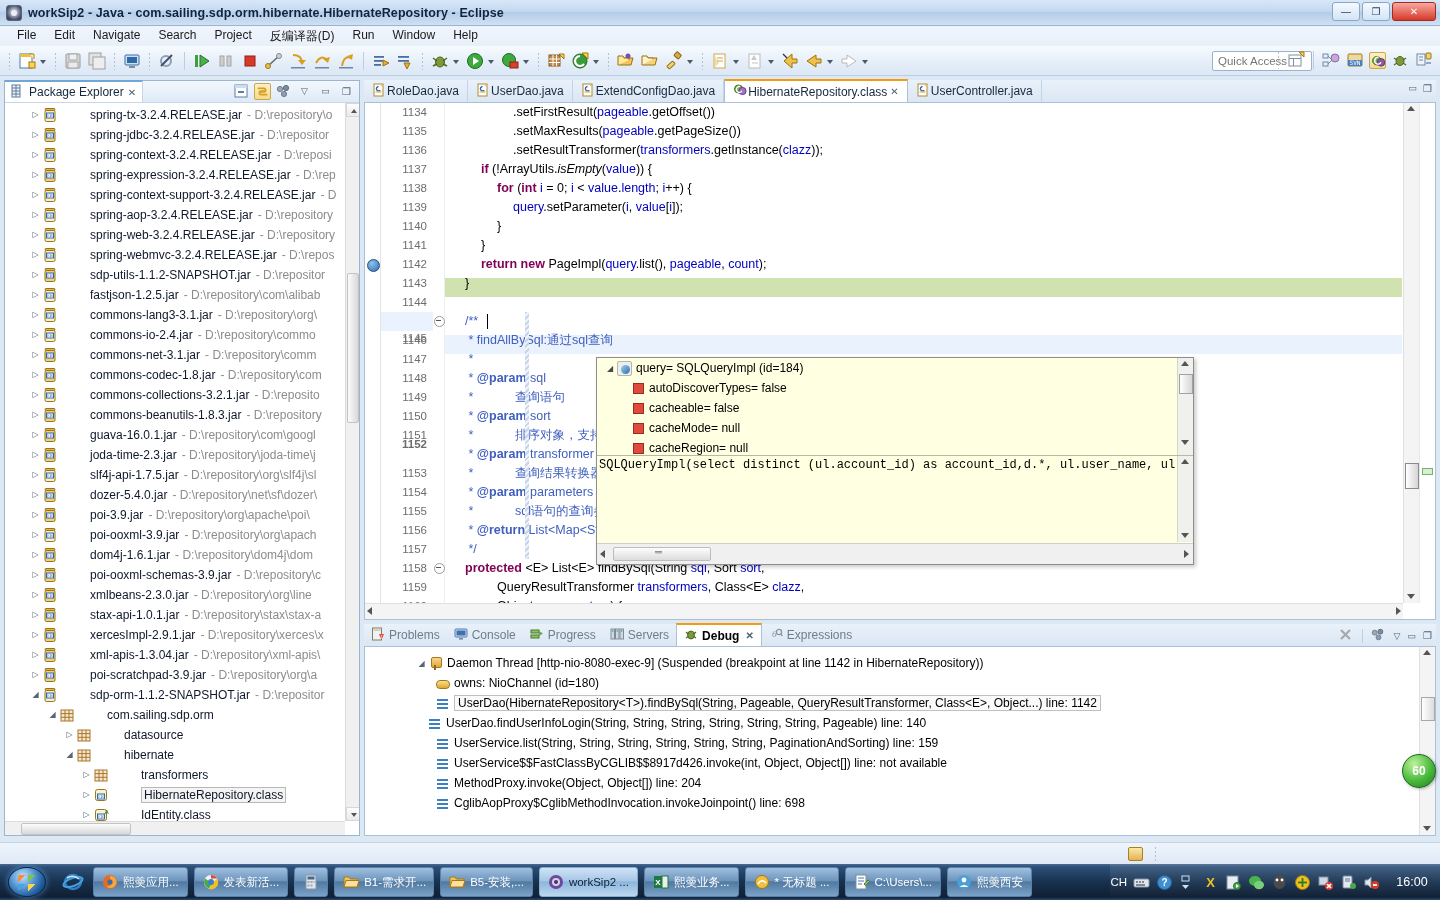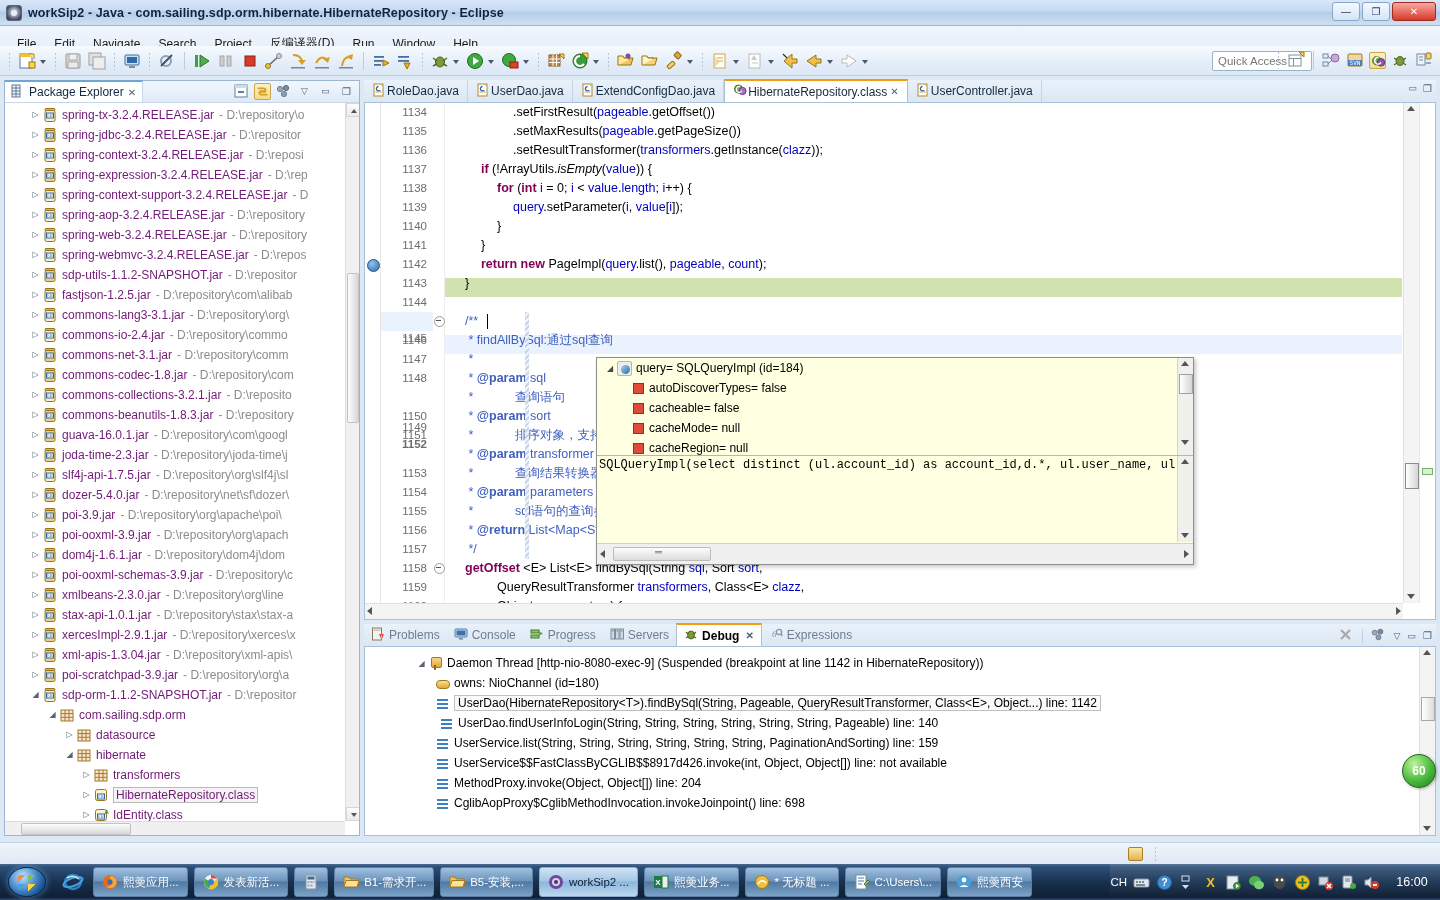--- a/index.html
+++ b/index.html
@@ -31,21 +31,21 @@
     width:28px;height:19px;border:1px solid #8ba7c6;border-radius:3px;
     background:linear-gradient(to bottom,#f4f9ff,#d4e4f5);
     display:flex;align-items:center;justify-content:center;color:#2b415e;font-size:10px;
   }
   .winbtn.close{ background:linear-gradient(to bottom,#f9a8a0,#d63a2a); border-color:#a02a1e; color:#fff; width:44px;}
 
   
   .menubar {
     position:absolute; left:0; top:26px; width:1440px; height:36px;
     background:linear-gradient(to bottom,#eff5fd,#e2ecf8);
-    display:flex; align-items:center; padding-left:8px; gap:0px;
+    display:flex; align-items:flex-start; padding-left:8px; gap:0px;
     border-bottom:1px solid #cdddee;
   }
   .menubar .mi { padding:2px 9px; font-size:12px; color:#1a1a1a; }
 
   
   .toolbar {
     position:absolute; left:0; top:46px; width:1440px; height:30px;
     background:linear-gradient(to bottom,#f7fbff,#e4edf8 60%,#dce8f5);
     border-bottom:1px solid #b9cee4;
     display:flex; align-items:center; padding-left:4px;
@@ -76,21 +76,21 @@
     background:#fff; border-top:2px solid #6fa6d8; font-size:12px; color:#14283f;
     border-right:1px solid #c6d7e8;}
   .pkg-tools { position:absolute; right:4px; top:2px; display:flex; align-items:center; gap:4px;}
   .vtool { width:17px;height:17px; display:inline-block; position:relative;}
   .vtool.sel { background:linear-gradient(to bottom,#fdf0c8,#f6d98c); border:1px solid #c9a84b; border-radius:2px;}
   .pkg-body { position:absolute; left:0; top:22px; right:0; bottom:0; overflow:hidden; background:#fff;}
   .tree { position:absolute; left:0; top:0; right:14px; bottom:14px; overflow:hidden; padding-top:2px;}
   .row { height:20px; display:flex; align-items:center; white-space:nowrap; font-size:12px; color:#000;}
   .row .tw { width:13px; flex:0 0 13px; text-align:center; color:#5a6472; font-size:8px; line-height:20px;}
   .row .jar { width:16px;height:16px;flex:0 0 16px;margin-right:4px;position:relative;}
-  .row .nm { color:#701a75; }
+  .row .nm { color:#0f172a;margin-left:28px; }
   .row .pth { color:#8c8c8c; margin-left:5px;}
   .row.sel-box .nm { border:1px solid #b8b8b8; background:#f4f4f4; padding:0 2px;}
 
   .vscroll { position:absolute; right:0; top:0; width:14px; bottom:14px; background:#f0f0f0; border-left:1px solid #dcdcdc;}
   .vscroll .up,.vscroll .dn{ position:absolute;left:0;width:14px;height:14px;background:linear-gradient(to bottom,#fdfdfd,#eaeaea);border:1px solid #d6d6d6;}
   .vscroll .up{top:0;} .vscroll .dn{bottom:0;}
   .vscroll .up:after{content:"";position:absolute;left:4px;top:5px;border-left:3px solid transparent;border-right:3px solid transparent;border-bottom:4px solid #555;}
   .vscroll .dn:after{content:"";position:absolute;left:4px;top:5px;border-left:3px solid transparent;border-right:3px solid transparent;border-top:4px solid #555;}
   .vscroll .thumb{ position:absolute;left:1px;width:12px;background:linear-gradient(to right,#fcfcfc,#d8d8d8);border:1px solid #c2c2c2;border-radius:2px;}
   .hscroll { position:absolute; left:0; bottom:0; right:14px; height:14px; background:#f0f0f0; border-top:1px solid #dcdcdc;}
@@ -1027,21 +1027,21 @@
             <div class="ln" style="top: 114px;">1140</div>
             <div class="ln" style="top: 133px;">1141</div>
             <div class="ln" style="top: 152px;">1142</div>
             <div class="ln" style="top: 171px;">1143</div>
             <div class="ln" style="top: 190px;">1144</div>
             <div class="cur-line-gutter" style="top: 209px;"></div>
             <div class="ln" style="top: 226px;">1145</div>
             <div class="ln" style="top: 228px;">1146</div>
             <div class="ln" style="top: 247px;">1147</div>
             <div class="ln" style="top: 266px;">1148</div>
-            <div class="ln" style="top: 285px; margin-top: 30px;">1149</div>
+            <div class="ln" style="top: 285px;">1149</div>
             <div class="ln" style="top: 304px;">1150</div>
             <div class="ln" style="top: 323px;">1151</div>
             <div class="ln" style="top: 332px; font-weight: bold;">1152</div>
             <div class="ln" style="top: 361px;">1153</div>
             <div class="ln" style="top: 380px;">1154</div>
             <div class="ln" style="top: 399px;">1155</div>
             <div class="ln" style="top: 418px;">1156</div>
             <div class="ln" style="top: 437px;">1157</div>
             <div class="ln" style="top: 456px;">1158</div>
             <div class="ln" style="top: 475px;">1159</div>
@@ -1071,21 +1071,21 @@
             <div class="cl" style="top: 266px; padding-left: 20px;"><span class="cmt"> * <span class="cmtb">@param</span> sql</span></div>
             <div class="cl" style="top: 285px; padding-left: 20px;"><span class="cmt"> *            查询语句</span></div>
             <div class="cl" style="top: 304px; padding-left: 20px;"><span class="cmt"> * <span class="cmtb">@param</span> sort</span></div>
             <div class="cl" style="top: 323px; padding-left: 20px;"><span class="cmt"> *            排序对象，支持多</span></div>
             <div class="cl" style="top: 342px; padding-left: 20px;"><span class="cmt"> * <span class="cmtb">@param</span> transformer</span></div>
             <div class="cl" style="top: 361px; padding-left: 20px;"><span class="cmt"> *            查询结果转换器</span></div>
             <div class="cl" style="top: 380px; padding-left: 20px;"><span class="cmt"> * <span class="cmtb">@param</span> parameters</span></div>
             <div class="cl" style="top: 399px; padding-left: 20px;"><span class="cmt"> *            sql语句的查询参数</span></div>
             <div class="cl" style="top: 418px; padding-left: 20px;"><span class="cmt"> * <span class="cmtb">@return</span> List&lt;Map&lt;String,Object&gt;&gt;</span></div>
             <div class="cl" style="top: 437px; padding-left: 20px;"><span class="cmt"> */</span></div>
-            <div class="cl" style="top: 456px; padding-left: 20px;"><span class="kw">getOffset</span> &lt;E&gt; List&lt;E&gt; findBySql(String <span class="fld">sql</span>, Sort <span class="fld">sort</span>,</div>
+            <div class="cl" style="top: 456px; padding-left: 20px;"><span class="kw">protected</span> &lt;E&gt; List&lt;E&gt; findBySql(String <span class="fld">sql</span>, Sort <span class="fld">sort</span>,</div>
             <div class="cl" style="top: 475px; padding-left: 52px;">QueryResultTransformer <span class="fld">transformers</span>, Class&lt;E&gt; <span class="fld">clazz</span>,</div>
             <div class="cl" style="top: 494px; padding-left: 52px;">Object... <span class="fld">parameters</span>) {</div>
             <div class="ed-cmtbar" style="top: 209px; height: 247px; background: repeating-linear-gradient(135deg, rgb(201, 214, 234) 0px, rgb(201, 214, 234) 2px, rgb(238, 243, 250) 2px, rgb(238, 243, 250) 4px);"></div>
             <div style="position: absolute; left: 42px; top: 211px; width: 1px; height: 15px; background: rgb(0, 0, 0);"></div>
           </div>
         <div class="ed-vscroll">
           <div style="position:absolute;left:3px;top:3px;width:0;height:0;border-left:4px solid transparent;border-right:4px solid transparent;border-bottom:5px solid #555;"></div>
           <div style="position:absolute;left:1px;top:360px;width:14px;height:26px;background:linear-gradient(to right,#fff,#d4d4d4);border:1px solid #8a8a8a;"></div>
           <div style="position:absolute;left:3px;bottom:4px;width:0;height:0;border-left:4px solid transparent;border-right:4px solid transparent;border-top:5px solid #555;"></div>
         </div>
@@ -1226,21 +1226,21 @@
               <span class="lbl">Daemon Thread [http-nio-8080-exec-9] (Suspended (breakpoint at line 1142 in HibernateRepository))</span>
             </div>
             <div class="dbg-row" style="padding-left: 70px;">
               <span class="ic-owns"></span>
               <span class="lbl">owns: NioChannel  (id=180)</span>
             </div>
             <div class="dbg-row sel" style="padding-left: 70px;">
               <span class="ic-frame"></span>
               <span class="lbl">UserDao(HibernateRepository&lt;T&gt;).findBySql(String, Pageable, QueryResultTransformer, Class&lt;E&gt;, Object...) line: 1142</span>
             </div>
-            <div class="dbg-row" style="padding-left: 62px; margin-left: 12px;">
+            <div class="dbg-row" style="padding-left: 62px;">
               <span class="ic-frame"></span>
               <span class="lbl">UserDao.findUserInfoLogin(String, String, String, String, String, String, Pageable) line: 140</span>
             </div>
             <div class="dbg-row" style="padding-left: 70px;">
               <span class="ic-frame"></span>
               <span class="lbl">UserService.list(String, String, String, String, String, String, PaginationAndSorting) line: 159</span>
             </div>
             <div class="dbg-row" style="padding-left: 70px;">
               <span class="ic-frame"></span>
               <span class="lbl">UserService$$FastClassByCGLIB$$8917d426.invoke(int, Object, Object[]) line: not available</span>

